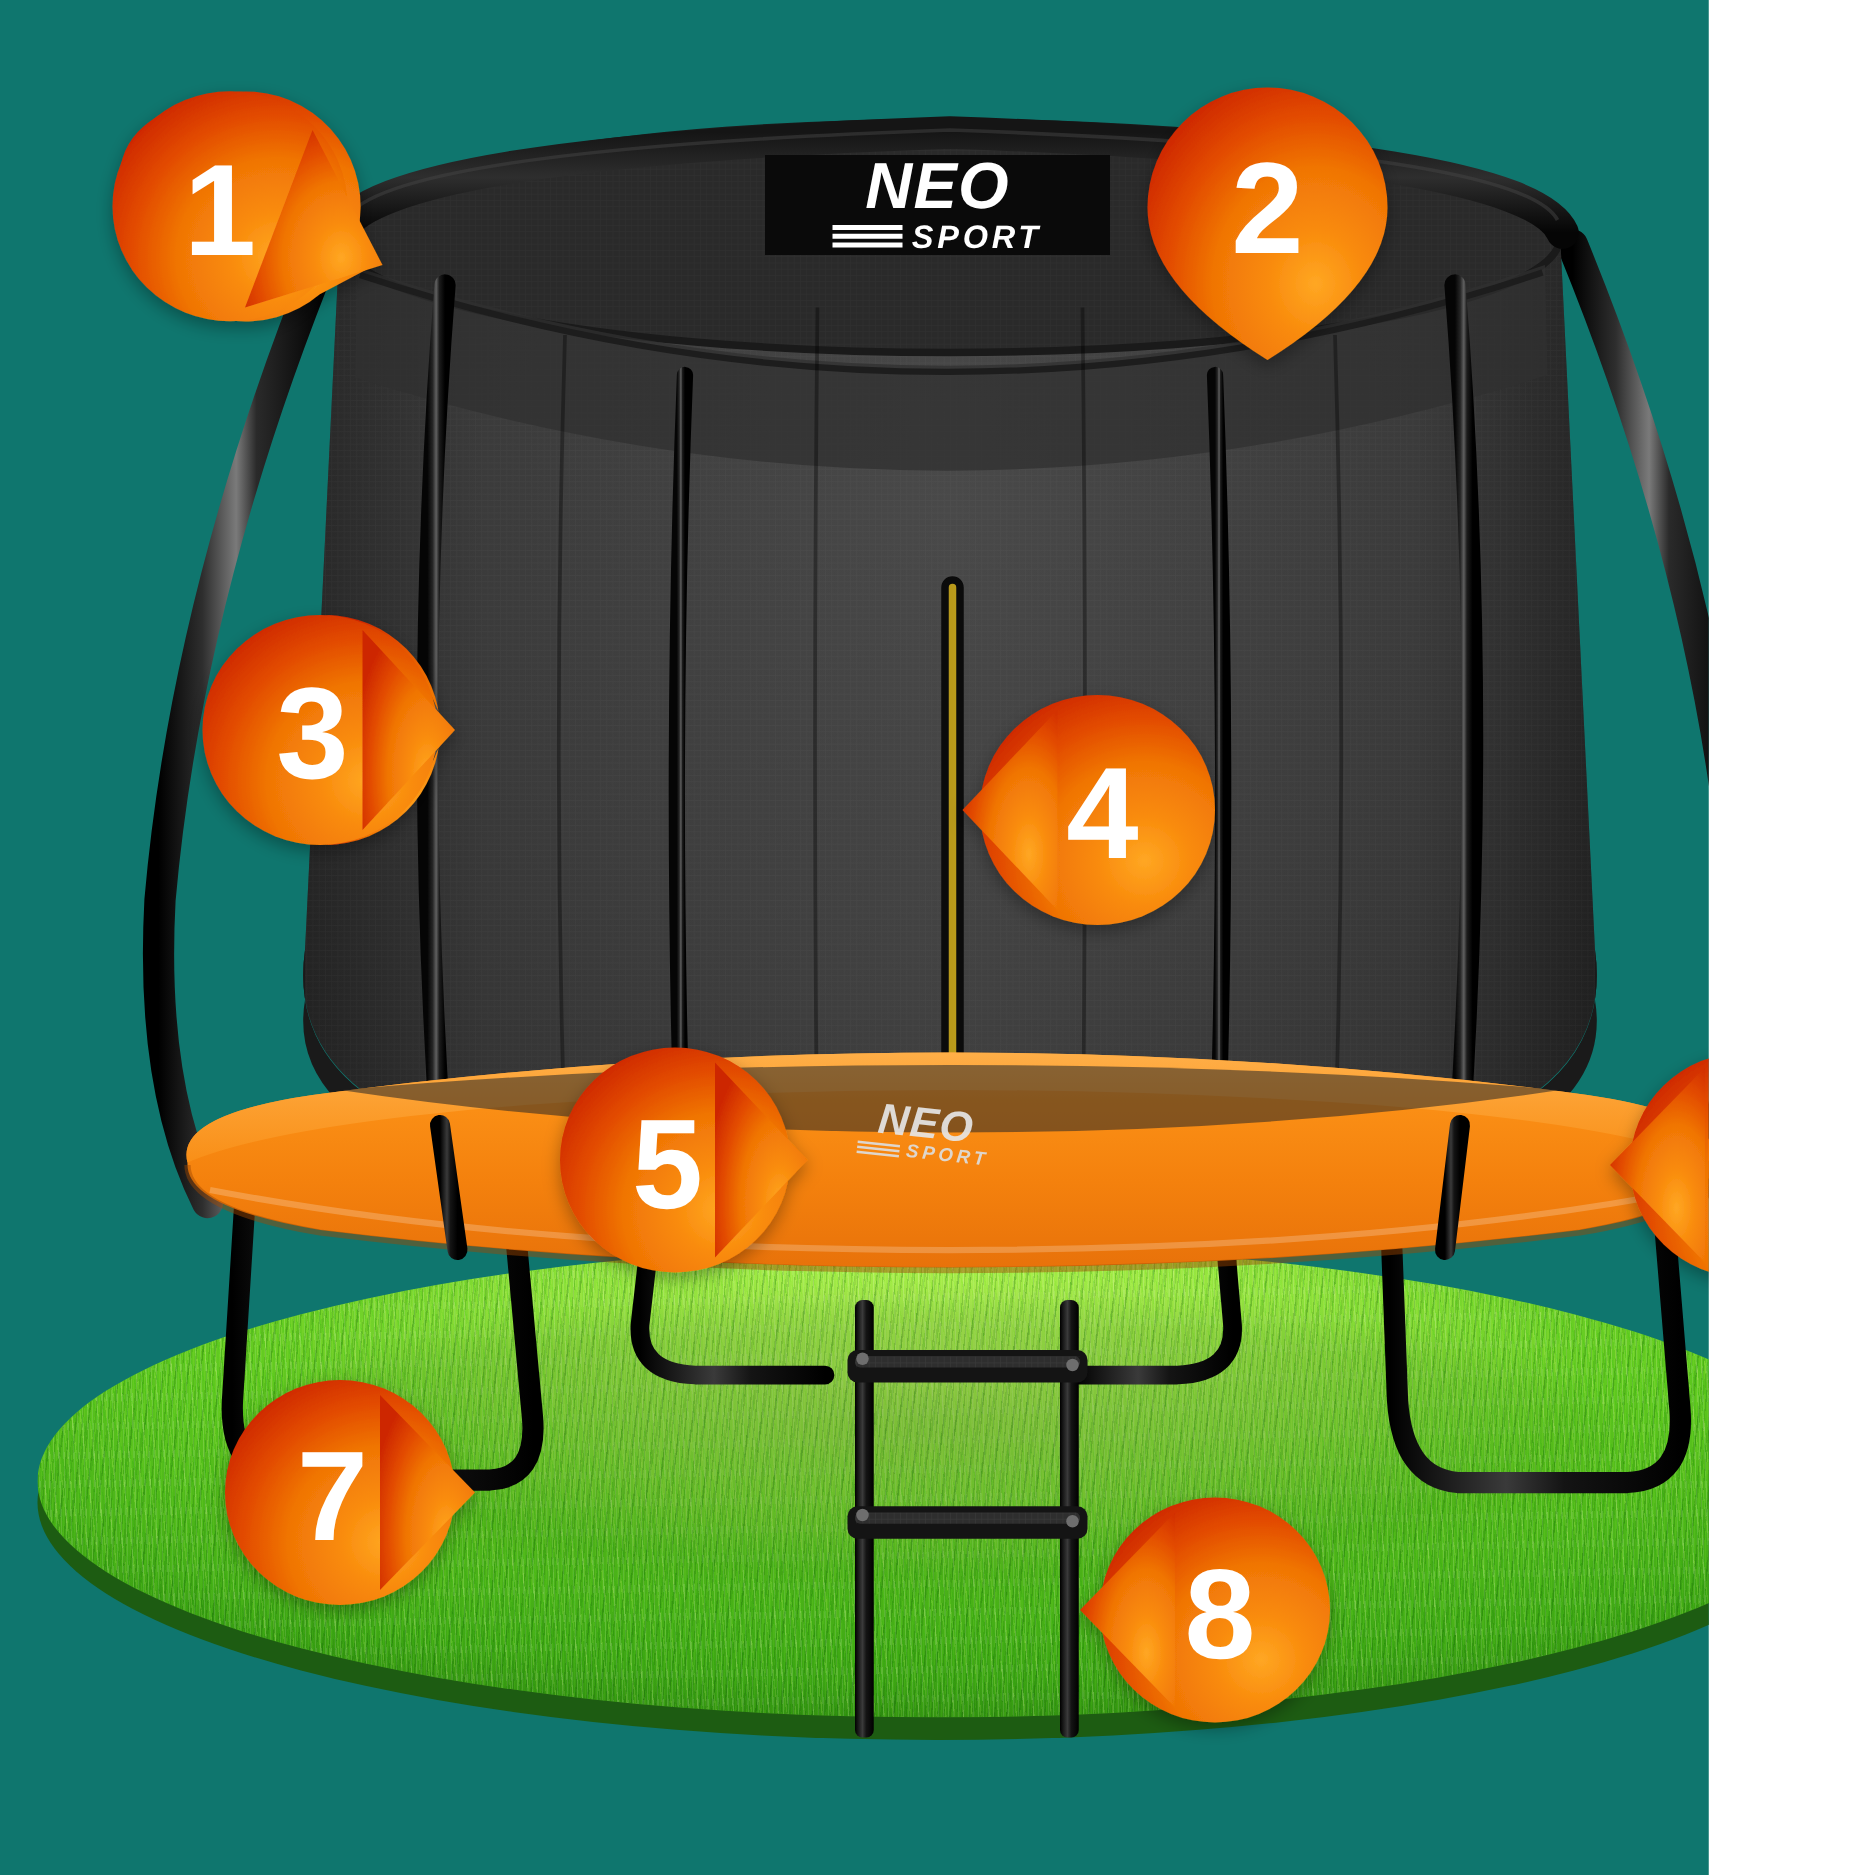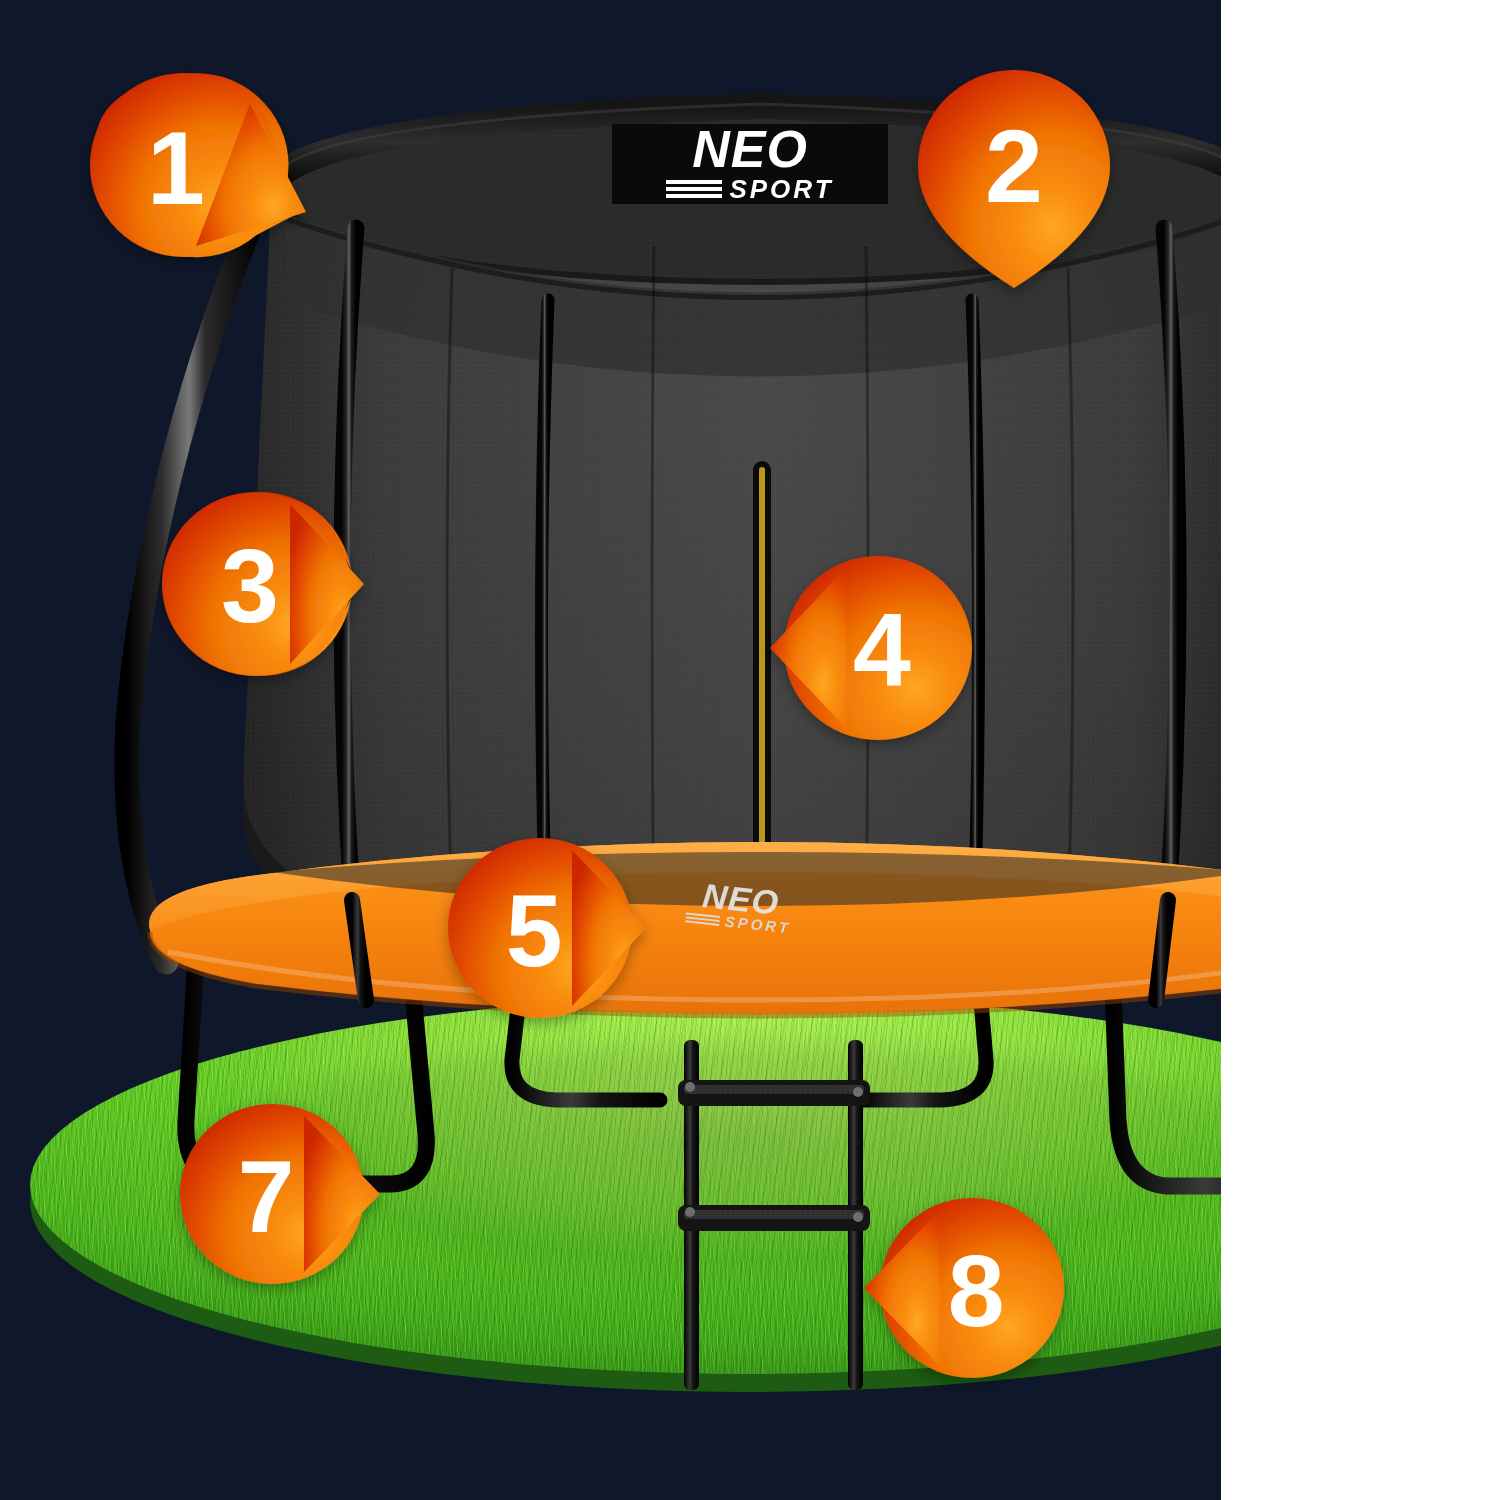--- a/index.html
+++ b/index.html
@@ -1,18 +1,18 @@
 <!DOCTYPE html>
 <html><head>
 <meta charset="utf-8">
 <style>
   html,body{margin:0;padding:0;background:#ffffff;}
   body{width:1500px;height:1500px;font-family:"Liberation Sans",sans-serif;overflow:hidden;}
 
-  #stage{position:relative;width:1221px;height:1500px;background:#0f172a;overflow:hidden;}
+  #stage{position:relative;width:1367px;height:1500px;background:#0f766e;overflow:hidden;}
 
   
   .grass-shadow{
     position:absolute;left:30px;top:1012px;width:1440px;height:380px;
     border-radius:50%;
     background:#1d5c12;
   }
   .grass{
     position:absolute;left:30px;top:996px;width:1440px;height:378px;
     border-radius:50%;

